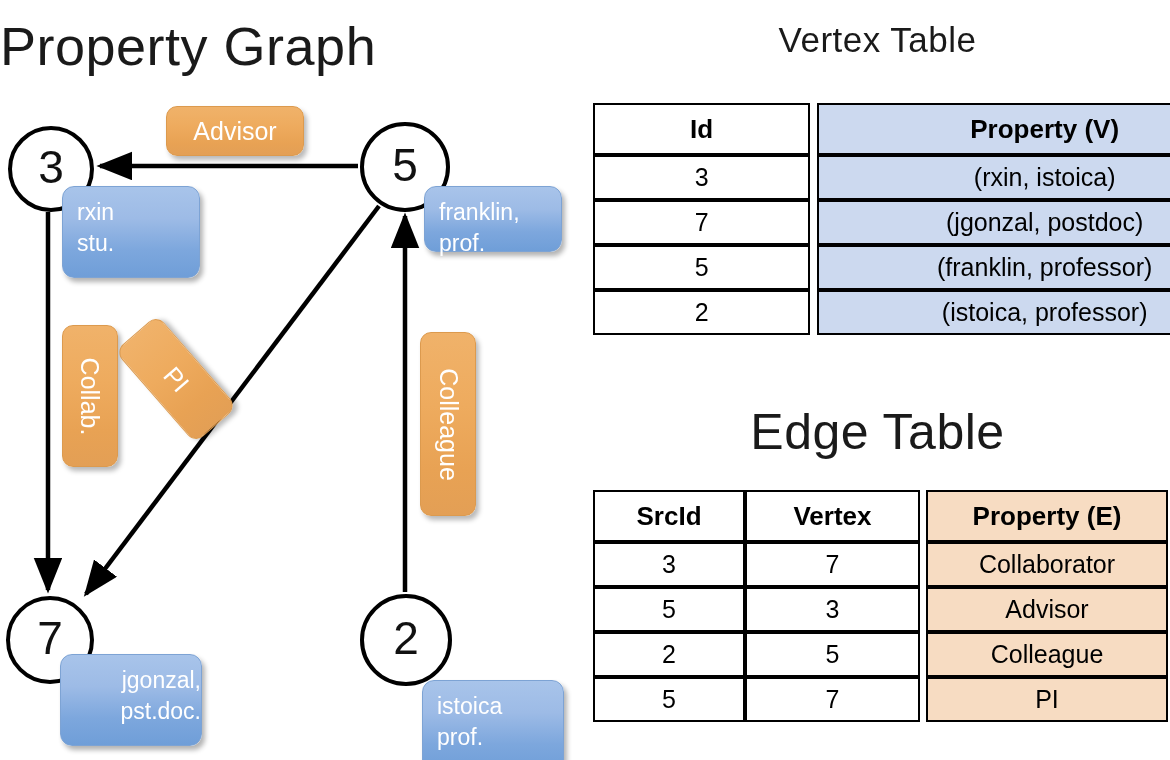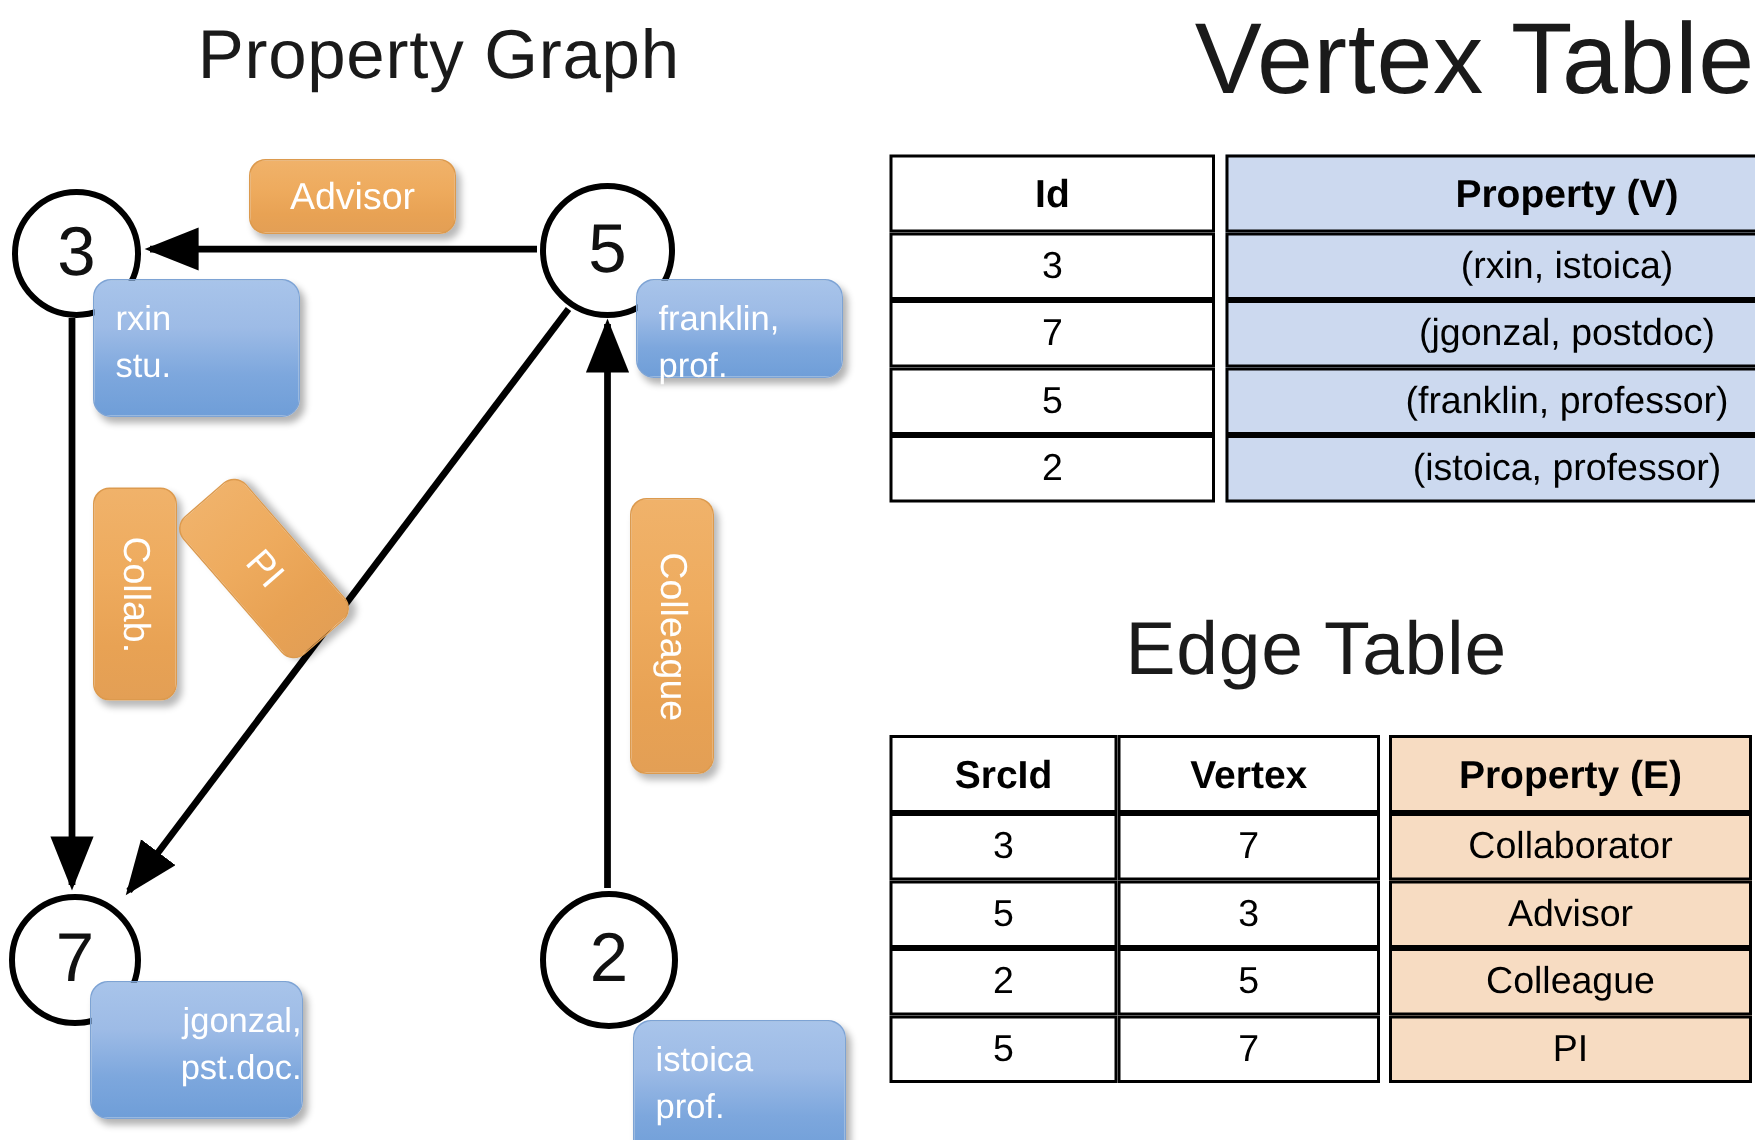--- a/index.html
+++ b/index.html
@@ -19,29 +19,29 @@
   
   .title {
     position: absolute;
     font-family: "Liberation Sans", sans-serif;
     font-weight: 300;
     color: #1a1a1a;
     white-space: nowrap;
     letter-spacing: 0.5px;
   }
   #title-property-graph {
-    left: 0; top: 4px; width: 585px;
-    text-align: center;
-    font-size: 46px;
+    left: 0; top: 14px; width: 585px;
+    text-align: left;
+    font-size: 54px;
     line-height: 64px;
   }
   #title-vertex-table {
     left: 585px; top: 10px; width: 585px;
-    text-align: right;
-    font-size: 67px;
+    text-align: center;
+    font-size: 35px;
     line-height: 60px;
   }
   #title-edge-table {
     left: 585px; top: 402px; width: 585px;
     text-align: center;
     font-size: 50px;
     line-height: 60px;
   }
 
   

